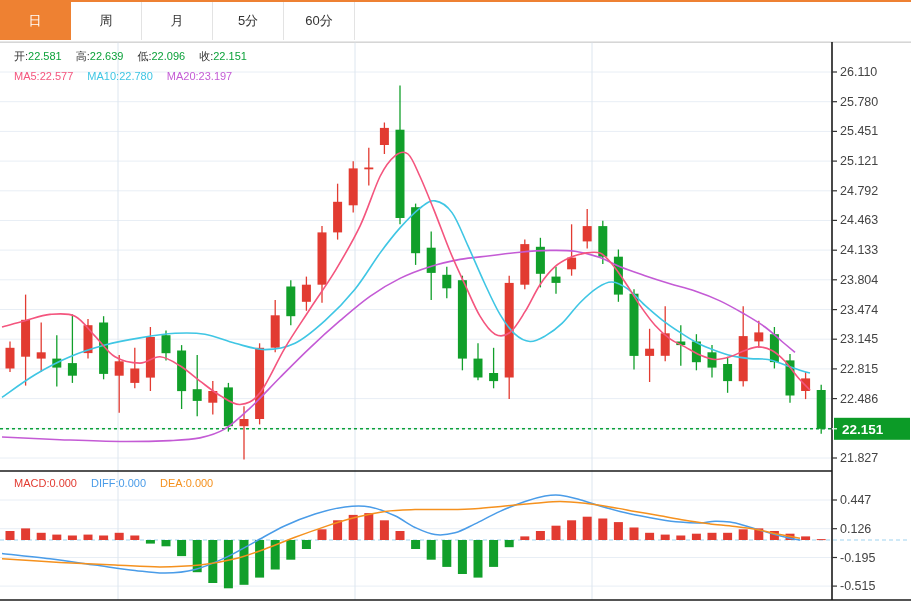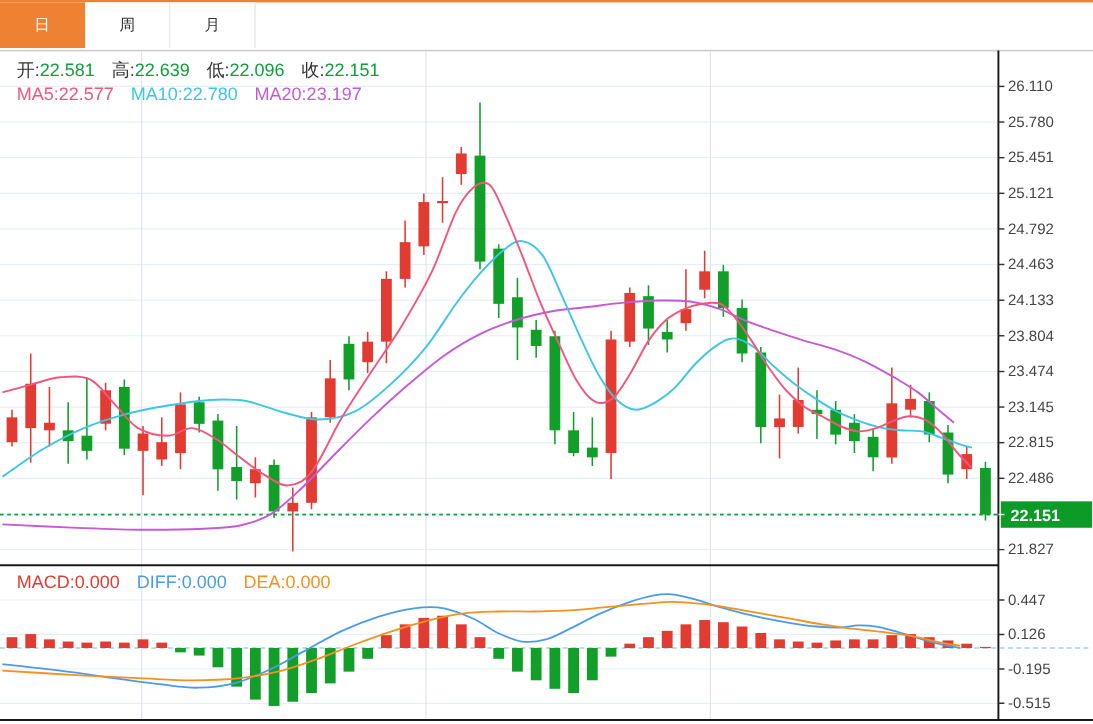--- a/index.html
+++ b/index.html
@@ -5,33 +5,35 @@
   html,body{margin:0;padding:0;background:#fff;width:911px;height:603px;overflow:hidden;
     font-family:"Liberation Sans","DejaVu Sans",sans-serif;}
   #app{position:relative;width:911px;height:603px;background:#fff;}
   
   #tabbar{position:absolute;left:0;top:0;width:911px;height:40px;background:#fff;
     border-top:2px solid #ee8132;border-bottom:1px solid #dcdcdc;display:flex;}
   .tab{width:71px;height:38px;line-height:38px;text-align:center;font-size:13px;color:#333;
     border-right:1px solid #e3e3e3;cursor:pointer;background:#fff;box-sizing:border-box;}
   .tab.selected{background:#ee8132;color:#fff;border-right:1px solid #ee8132;}
   
-  .info-line{position:absolute;font-size:15px;white-space:nowrap;z-index:5;}
+  .info-line{position:absolute;font-size:11px;white-space:nowrap;z-index:5;}
   .info-line .lbl{color:#333;}
   .info-line .item{margin-right:14px;}
   svg{position:absolute;left:0;top:0;}
 </style>
 </head>
 <body>
 <div id="app">
 
 <div id="tabbar">
       <div class="tab selected">日</div>
       <div class="tab">周</div>
       <div class="tab">月</div>
+      <div class="tab">5分</div>
+      <div class="tab">60分</div>
     </div>
 <div class="info-line" id="ohlc-line" style="left:14px;top:49px;"><span class="item"><span class="lbl">开:</span><span style="color: rgb(12, 161, 58);">22.581</span></span><span class="item"><span class="lbl">高:</span><span style="color: rgb(12, 161, 58);">22.639</span></span><span class="item"><span class="lbl">低:</span><span style="color: rgb(12, 161, 58);">22.096</span></span><span class="item"><span class="lbl">收:</span><span style="color: rgb(12, 161, 58);">22.151</span></span></div>
 <div class="info-line" id="ma-line" style="left:14px;top:70px;"><span class="item"><span class="lbl" style="color: rgb(244, 85, 126);">MA5:</span><span style="color: rgb(244, 85, 126);">22.577</span></span><span class="item"><span class="lbl" style="color: rgb(63, 198, 228);">MA10:</span><span style="color: rgb(63, 198, 228);">22.780</span></span><span class="item"><span class="lbl" style="color: rgb(196, 91, 213);">MA20:</span><span style="color: rgb(196, 91, 213);">23.197</span></span></div>
 <div class="info-line" id="macd-line" style="left:14px;top:477px;"><span class="item"><span class="lbl" style="color: rgb(226, 59, 49);">MACD:</span><span style="color: rgb(226, 59, 49);">0.000</span></span><span class="item"><span class="lbl" style="color: rgb(74, 156, 232);">DIFF:</span><span style="color: rgb(74, 156, 232);">0.000</span></span><span class="item"><span class="lbl" style="color: rgb(245, 145, 30);">DEA:</span><span style="color: rgb(245, 145, 30);">0.000</span></span></div>
 <svg id="chart-svg" width="911" height="603" viewBox="0 0 911 603">
       <g>
         <line x1="0" y1="72.0" x2="832" y2="72.0" stroke="#e8eef5" stroke-width="1"></line>
         <line x1="0" y1="101.7" x2="832" y2="101.7" stroke="#e8eef5" stroke-width="1"></line>
         <line x1="0" y1="131.4" x2="832" y2="131.4" stroke="#e8eef5" stroke-width="1"></line>
         <line x1="0" y1="161.1" x2="832" y2="161.1" stroke="#e8eef5" stroke-width="1"></line>

